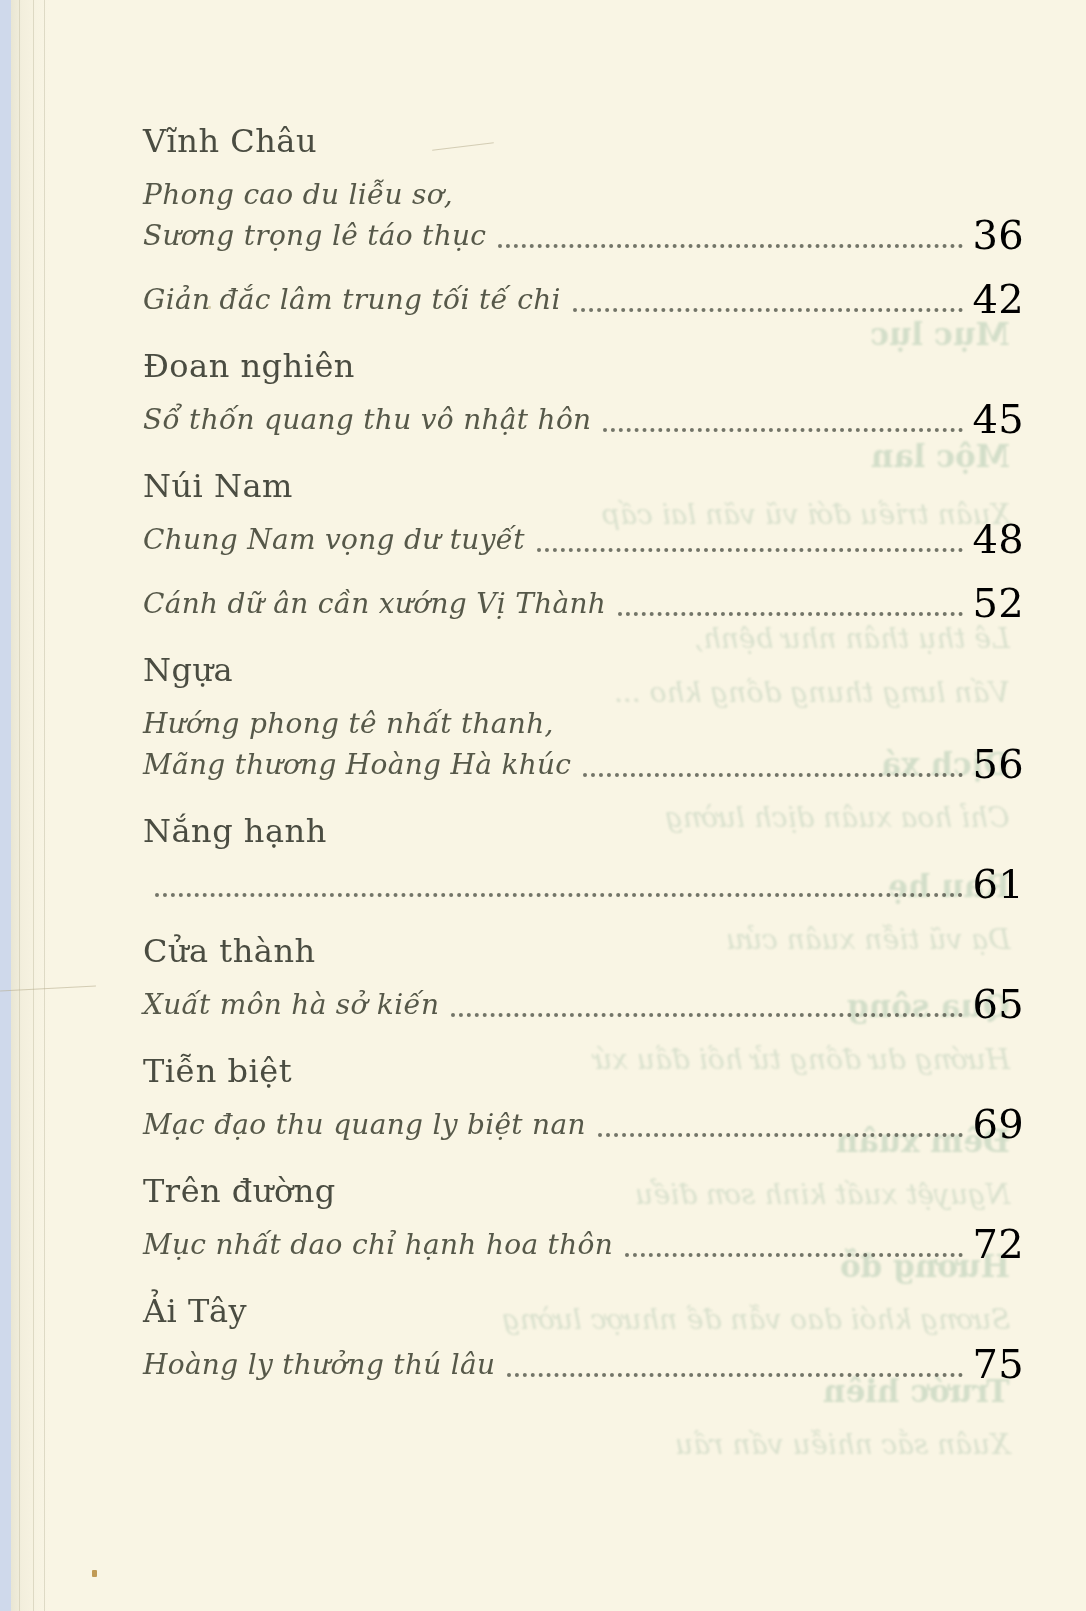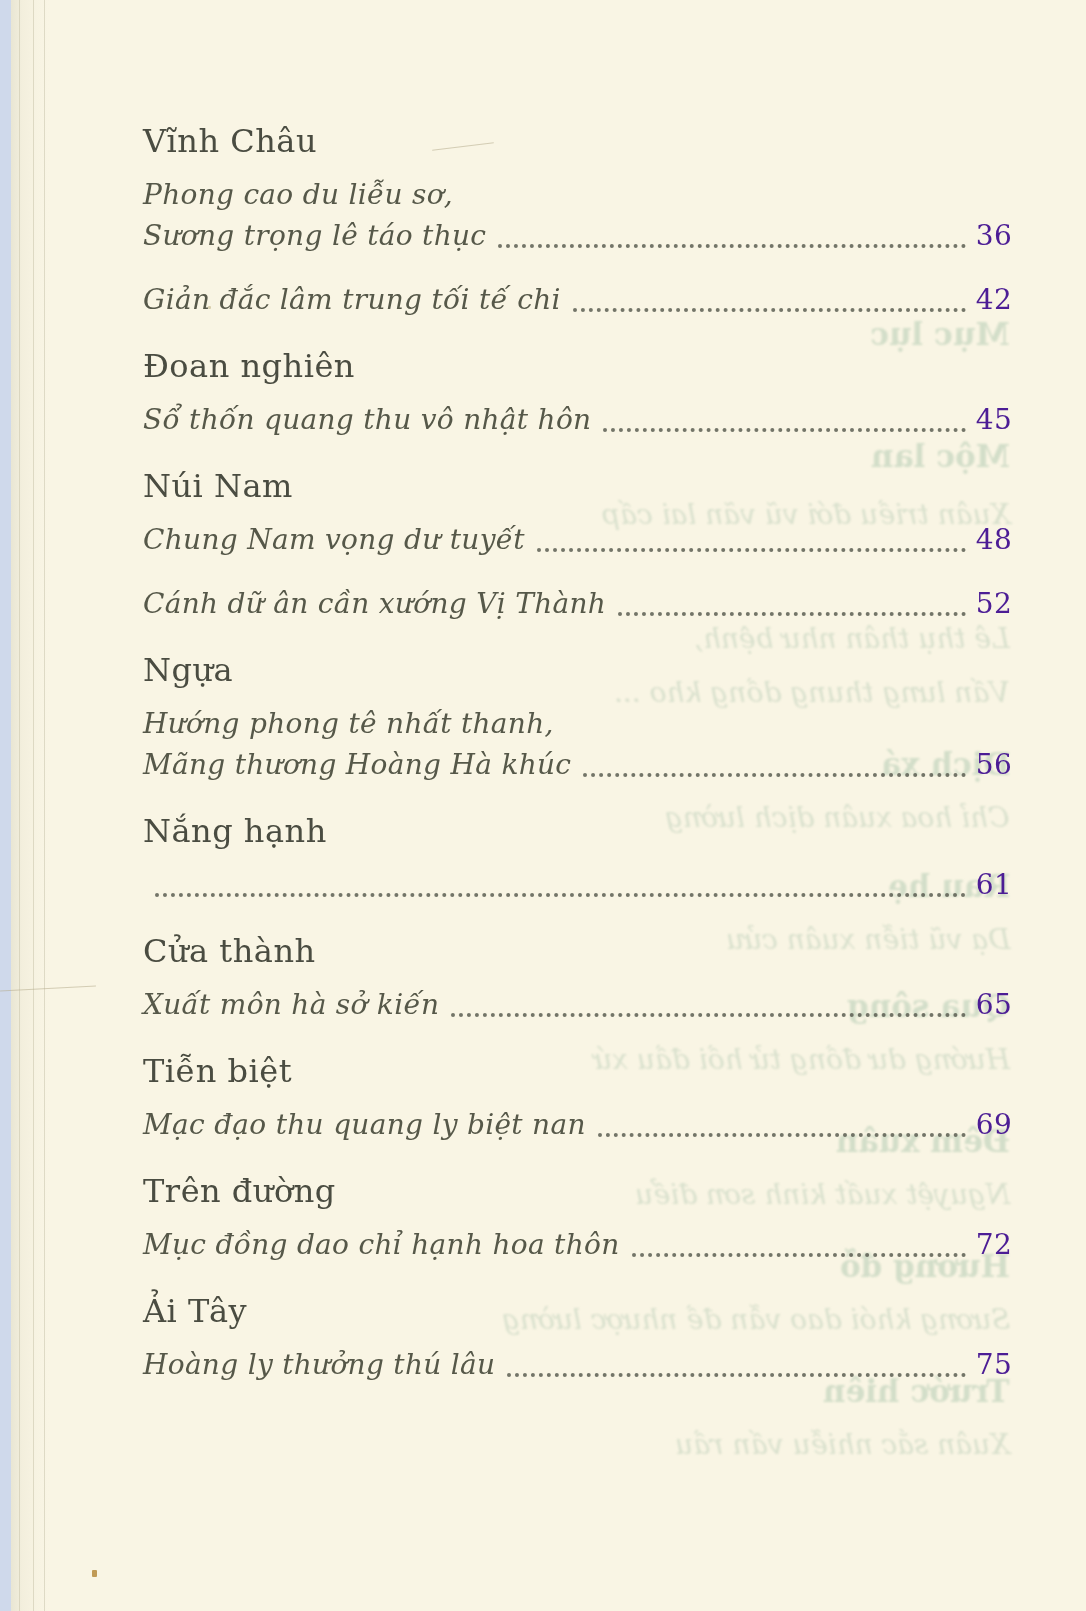--- a/index.html
+++ b/index.html
@@ -30,21 +30,21 @@
   .paper-edge-line {
     position: absolute;
     top: 0; bottom: 0;
     width: 1px;
     background: rgba(190,186,160,0.45);
   }
   
   .toc {
     position: absolute;
     left: 143px;
-    right: 74px;
+    right: 62px;
     top: 118px;
     color: #4c4e43;
   }
   .toc-entry { margin-bottom: 23px; }
   .entry-title {
     font-size: 32px;
     line-height: 46px;
     font-weight: 400;
     color: #4a4c41;
     margin-bottom: 10px;
@@ -61,22 +61,22 @@
   .leader-row .line-text { white-space: nowrap; }
   .leader {
     flex: 1;
     align-self: flex-end;
     margin: 0 10px 8px 12px;
     border-bottom: 4px dotted rgba(92,94,82,0.85);
     min-width: 30px;
   }
   .pagenum {
     font-style: normal;
-    font-size: 28px;
-    color: #4c1d95;
+    font-size: 40px;
+    color: #000000;
     align-self: flex-end;
   }
   
   .ghost-layer { position: absolute; inset: 0; pointer-events: none; }
   .ghost-line {
     position: absolute;
     right: 76px;
     transform: scaleX(-1);
     color: rgba(166,192,168,0.38);
     white-space: nowrap;
@@ -190,21 +190,21 @@
       <div class="entry-title">Tiễn biệt</div>
       <div class="poem-line leader-row">
         <span class="line-text">Mạc đạo thu quang ly biệt nan</span>
         <span class="leader"></span>
         <span class="pagenum">69</span>
       </div>
     </div>
     <div class="toc-entry">
       <div class="entry-title">Trên đường</div>
       <div class="poem-line leader-row">
-        <span class="line-text">Mục đồng dao chỉ hạnh hoa thôn</span>
+        <span class="line-text">Mục nhất dao chỉ hạnh hoa thôn</span>
         <span class="leader"></span>
         <span class="pagenum">72</span>
       </div>
     </div>
     <div class="toc-entry">
       <div class="entry-title">Ải Tây</div>
       <div class="poem-line leader-row">
         <span class="line-text">Hoàng ly thưởng thú lâu</span>
         <span class="leader"></span>
         <span class="pagenum">75</span>

